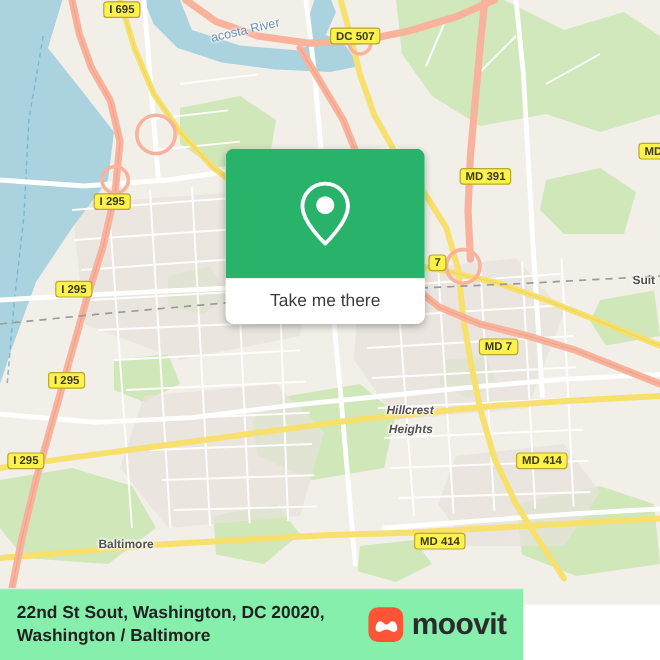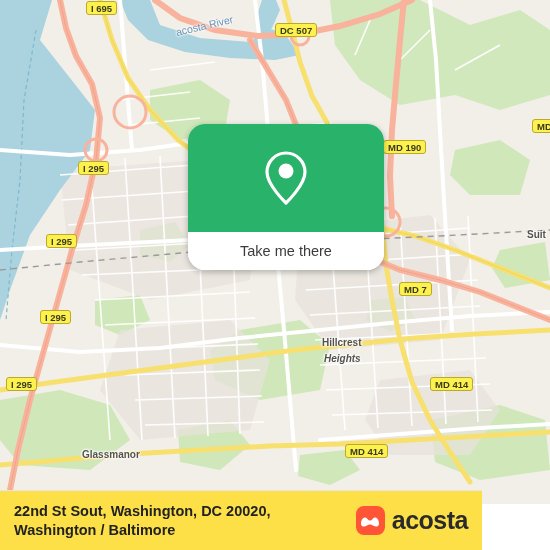--- a/index.html
+++ b/index.html
@@ -80,22 +80,22 @@
     white-space: nowrap;
     text-shadow: 0 0 3px #fff, 0 0 3px #fff, 0 0 3px #fff;
     font-family: "Liberation Sans", sans-serif;
   }
 
   
   #popup {
     position: absolute;
     left: 188px;
     top: 124px;
-    width: 196px;
-    border-radius: 17px;
+    width: 166px;
+    border-radius: 7px;
     overflow: hidden;
     box-shadow: 0 2px 6px rgba(0,0,0,0.28);
     background: #ffffff;
   }
   #popup-top {
     height: 108px;
     background: #29b26a;
     display: flex;
     align-items: center;
     justify-content: center;
@@ -110,23 +110,23 @@
     font-size: 14.5px;
     cursor: pointer;
     font-family: "Liberation Sans", sans-serif;
   }
 
   
   #footer {
     position: absolute;
     left: 0;
     top: 490px;
-    width: 482px;
+    width: 436px;
     height: 60px;
-    background: #fde047;
+    background: #86efac;
     border-top: 1px solid #e6e6e6;
     display: flex;
     align-items: center;
     box-sizing: border-box;
     padding: 0 14px 0 14px;
   }
   #footer-title {
     flex: 1;
     font-size: 14.5px;
     line-height: 19px;
@@ -285,33 +285,33 @@
 
         <g stroke="#9a9a9a" stroke-width="1.4" fill="none" stroke-dasharray="6 5">
           <path d="M0,270 L80,262 L170,254 L260,246 L350,240 L440,236 L550,230"></path>
         </g>
       </g>
     </svg>
 
     <div class="shield" style="left:86px;  top:1px;">I 695</div>
     <div class="shield" style="left:275px; top:23px;">DC 507</div>
     <div class="shield" style="left:78px;  top:161px;">I 295</div>
-    <div class="shield" style="left:383px; top:140px;">MD 190</div>
+    <div class="shield" style="left:383px; top:140px;">MD 391</div>
     <div class="shield" style="left:532px; top:119px;">MD</div>
     <div class="shield" style="left:46px;  top:234px;">I 295</div>
     <div class="shield" style="left:357px; top:212px;">7</div>
     <div class="shield" style="left:399px; top:282px;">MD 7</div>
     <div class="shield" style="left:40px;  top:310px;">I 295</div>
     <div class="shield" style="left:430px; top:377px;">MD 414</div>
     <div class="shield" style="left:6px;   top:377px;">I 295</div>
     <div class="shield" style="left:345px; top:444px;">MD 414</div>
 
-    <div class="place" style="left:322px; top:337px;">Hillcrest</div>
+    <div class="place" style="left:322px; top:337px;font-style:italic;">Hillcrest</div>
     <div class="place" style="left:324px; top:353px;font-style:italic;">Heights</div>
-    <div class="place" style="left:82px;  top:449px;">Glassmanor</div>
+    <div class="place" style="left:82px;  top:449px;">Baltimore</div>
     <div class="place" style="left:527px; top:229px;">Suit</div>
 
     <div class="river-label" style="left:176px; top:26px; transform:rotate(-13deg); transform-origin:left center;">acosta River</div>
 
   </div>
 
   <div id="popup">
     <div id="popup-top">
       <svg width="48" height="60" viewBox="0 0 48 60">
         <path d="M24 5 C13.5 5 5 13.5 5 24 C5 37 24 55 24 55 C24 55 43 37 43 24 C43 13.5 34.5 5 24 5 Z" fill="none" stroke="#ffffff" stroke-width="3.2" stroke-linejoin="round"></path>
@@ -322,17 +322,17 @@
   </div>
 
   <div id="footer">
     <div id="footer-title">22nd St Sout, Washington, DC 20020, Washington / Baltimore</div>
     <div id="brand">
       <div id="brand-mark">
         <svg width="20" height="14" viewBox="0 0 20 14">
           <path d="M1 10 C1 4, 5 2, 7.5 5 C9 7, 11 7, 12.5 5 C15 2, 19 4, 19 10 C19 12.5, 16 13.5, 13 11.5 C11 10.2, 9 10.2, 7 11.5 C4 13.5, 1 12.5, 1 10 Z" fill="#ffffff"></path>
         </svg>
       </div>
-      <div id="brand-name">acosta</div>
+      <div id="brand-name">moovit</div>
     </div>
   </div>
 
 </div>
 
 </body></html>

